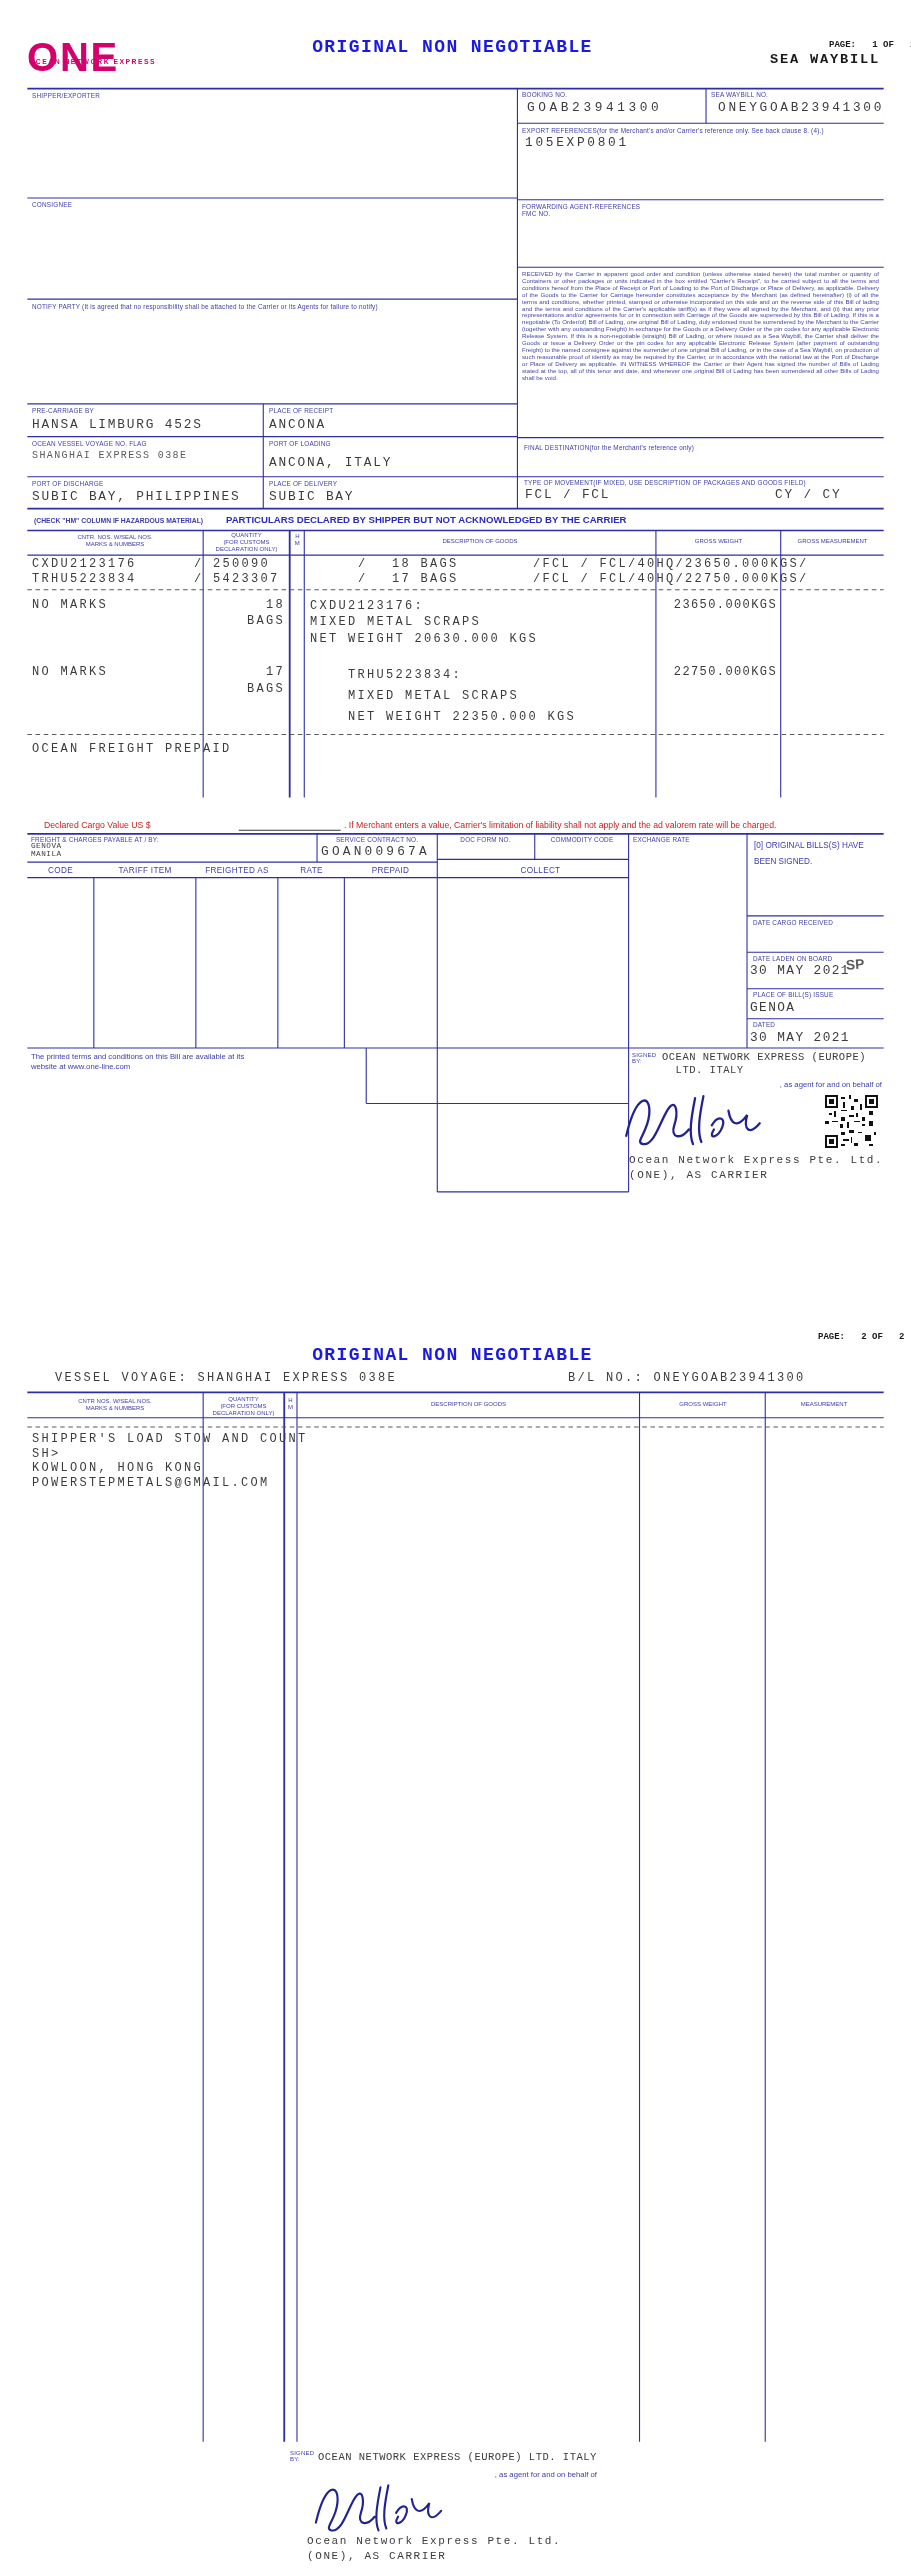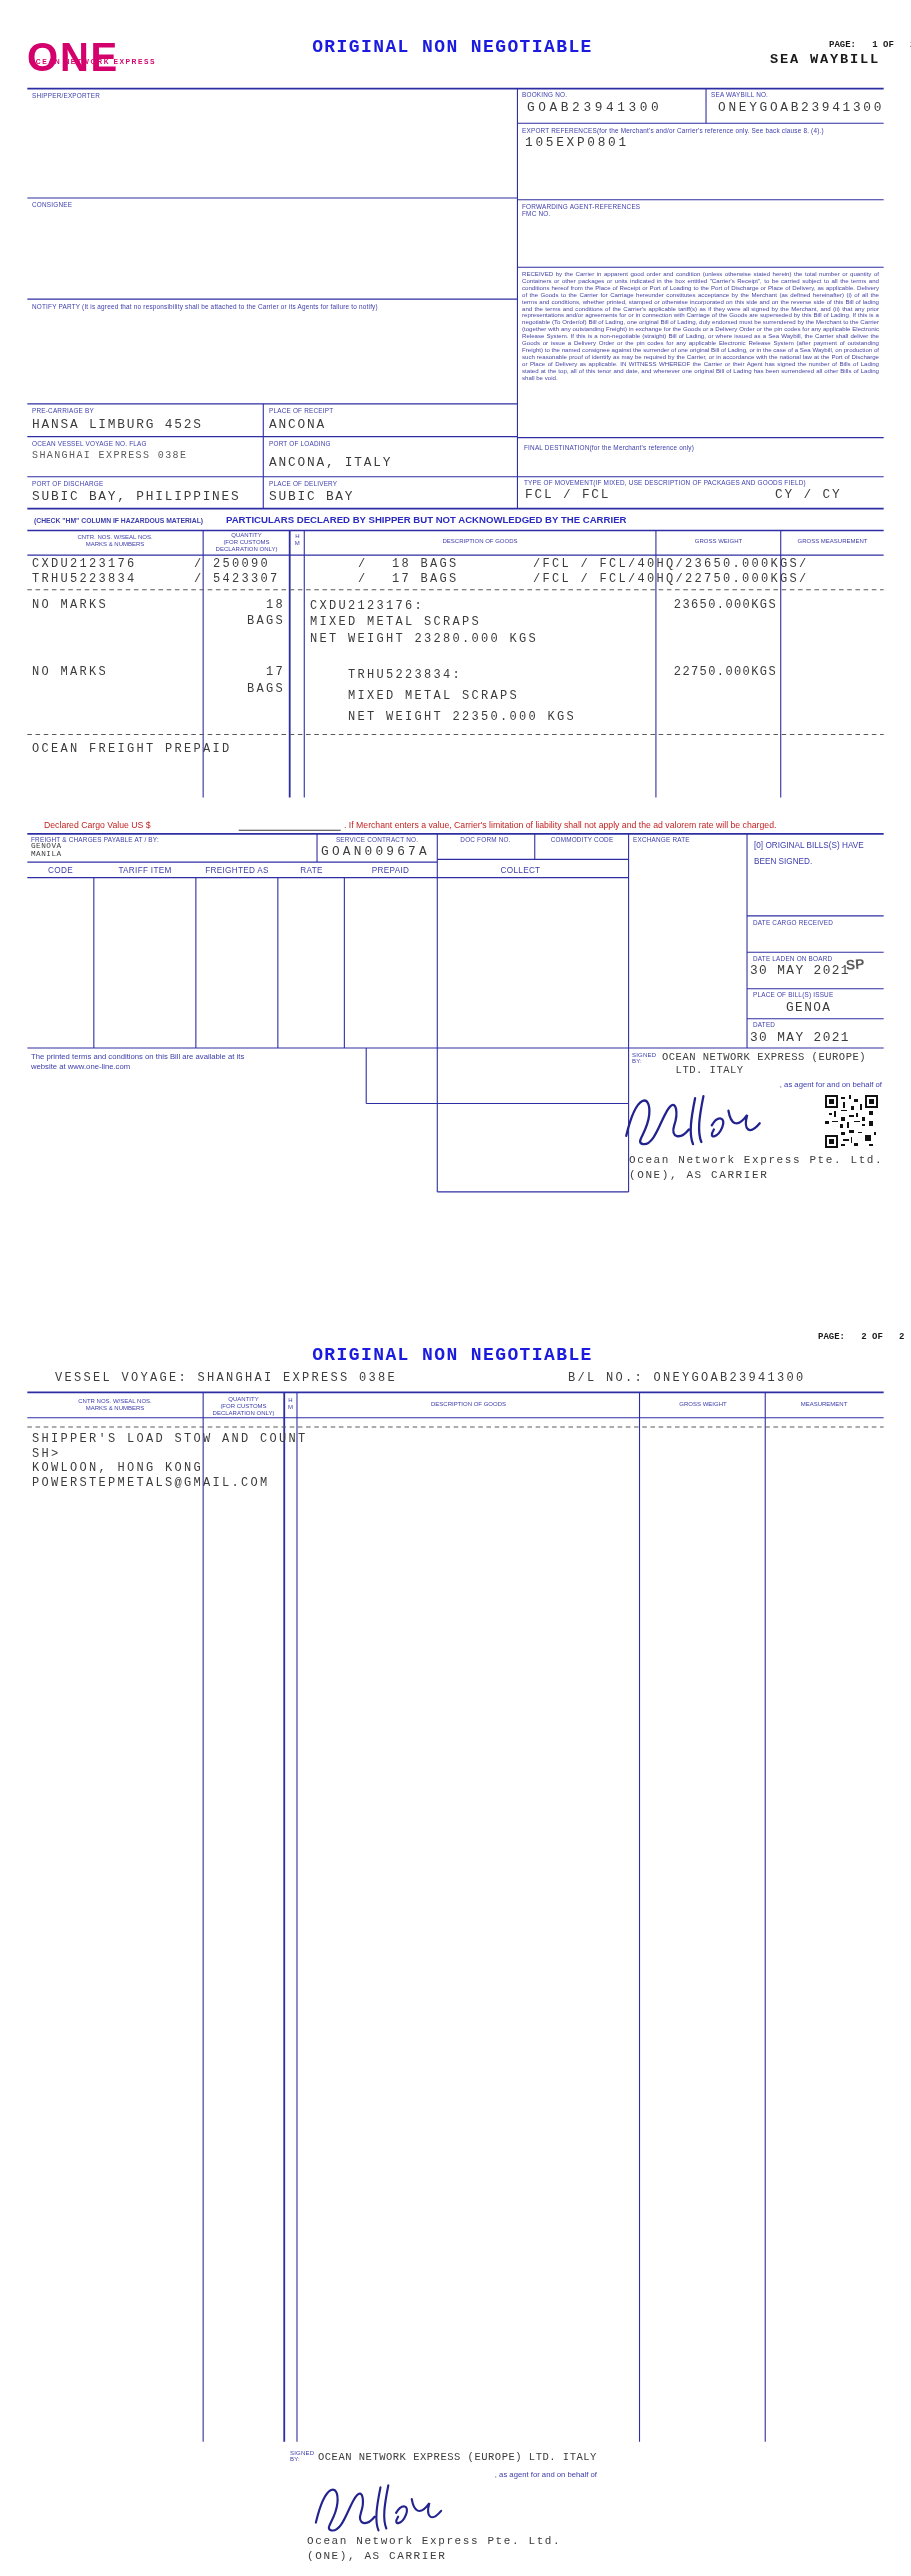--- a/index.html
+++ b/index.html
@@ -164,21 +164,21 @@
   <div class="abs mono md" style="left:194px;top:572px;">/ 5423307</div>
   <div class="abs mono md" style="left:358px;top:572px;">/</div>
   <div class="abs mono md" style="left:392px;top:572px;">17 BAGS</div>
   <div class="abs mono md" style="left:533px;top:572px;">/FCL / FCL/40HQ/22750.000KGS/</div>
 
   <div class="abs mono md" style="left:32px;top:598px;">NO MARKS</div>
   <div class="abs mono md r" style="left:203px;top:598px;width:82px;">18</div>
   <div class="abs mono md r" style="left:203px;top:614px;width:82px;">BAGS</div>
   <div class="abs mono md pre" style="left:310px;top:598px;line-height:16.4px;">CXDU2123176:
 MIXED METAL SCRAPS
-NET WEIGHT 23280.000 KGS</div>
+NET WEIGHT 20630.000 KGS</div>
   <div class="abs mono md r" style="left:656px;top:598px;width:121px;letter-spacing:1.4px;text-align:right;">23650.000KGS</div>
 
   <div class="abs mono md" style="left:32px;top:665px;">NO MARKS</div>
   <div class="abs mono md r" style="left:203px;top:665px;width:82px;">17</div>
   <div class="abs mono md r" style="left:203px;top:682px;width:82px;">BAGS</div>
   <div class="abs mono md pre" style="left:310px;top:665px;line-height:21px;margin-left:38px;">TRHU5223834:
 MIXED METAL SCRAPS
 NET WEIGHT 22350.000 KGS</div>
   <div class="abs mono md r" style="left:656px;top:665px;width:121px;letter-spacing:1.4px;">22750.000KGS</div>
 
@@ -198,28 +198,28 @@
   <div class="abs lbl" style="left:633px;top:836px;">EXCHANGE RATE</div>
 
   <div class="abs bluetxt pre" style="left:754px;top:838px;">[0] ORIGINAL BILLS(S) HAVE
 BEEN SIGNED.</div>
 
   <div class="abs chead" style="left:27px;top:866px;width:67px;">CODE</div>
   <div class="abs chead" style="left:94px;top:866px;width:102px;">TARIFF ITEM</div>
   <div class="abs chead" style="left:196px;top:866px;width:82px;">FREIGHTED AS</div>
   <div class="abs chead" style="left:278px;top:866px;width:67px;">RATE</div>
   <div class="abs chead" style="left:344px;top:866px;width:93px;">PREPAID</div>
-  <div class="abs chead" style="left:417px;top:866px;width:207px;">COLLECT</div>
+  <div class="abs chead" style="left:437px;top:866px;width:207px;">COLLECT</div>
 
   <div class="abs lbl" style="left:753px;top:919px;">DATE CARGO RECEIVED</div>
   <div class="abs lbl" style="left:753px;top:955px;">DATE LADEN ON BOARD</div>
   <div class="abs mono mv" style="left:750px;top:963px;letter-spacing:1.4px;">30 MAY 2021</div>
   <div class="abs sp" style="left:846px;top:957px;">SP</div>
   <div class="abs lbl" style="left:753px;top:991px;">PLACE OF BILL(S) ISSUE</div>
-  <div class="abs mono mv" style="left:750px;top:1000px;letter-spacing:1.4px;margin-left:36px;">GENOA</div>
+  <div class="abs mono mv" style="left:750px;top:1000px;letter-spacing:1.4px;">GENOA</div>
   <div class="abs lbl" style="left:753px;top:1021px;">DATED</div>
   <div class="abs mono mv" style="left:750px;top:1030px;letter-spacing:1.4px;">30 MAY 2021</div>
 
   <div class="abs agent pre" style="left:31px;top:1052px;line-height:10px;">The printed terms and conditions on this Bill are available at its
 website at www.one-line.com</div>
 
   <div class="abs lbl pre" style="left:632px;top:1052px;font-size:6px;line-height:6.4px;">SIGNED
 BY:</div>
   <div class="abs mono pre" style="left:662px;top:1051px;font-size:10.5px;letter-spacing:0.5px;line-height:12.8px;">OCEAN NETWORK EXPRESS (EUROPE)
   LTD. ITALY</div>

